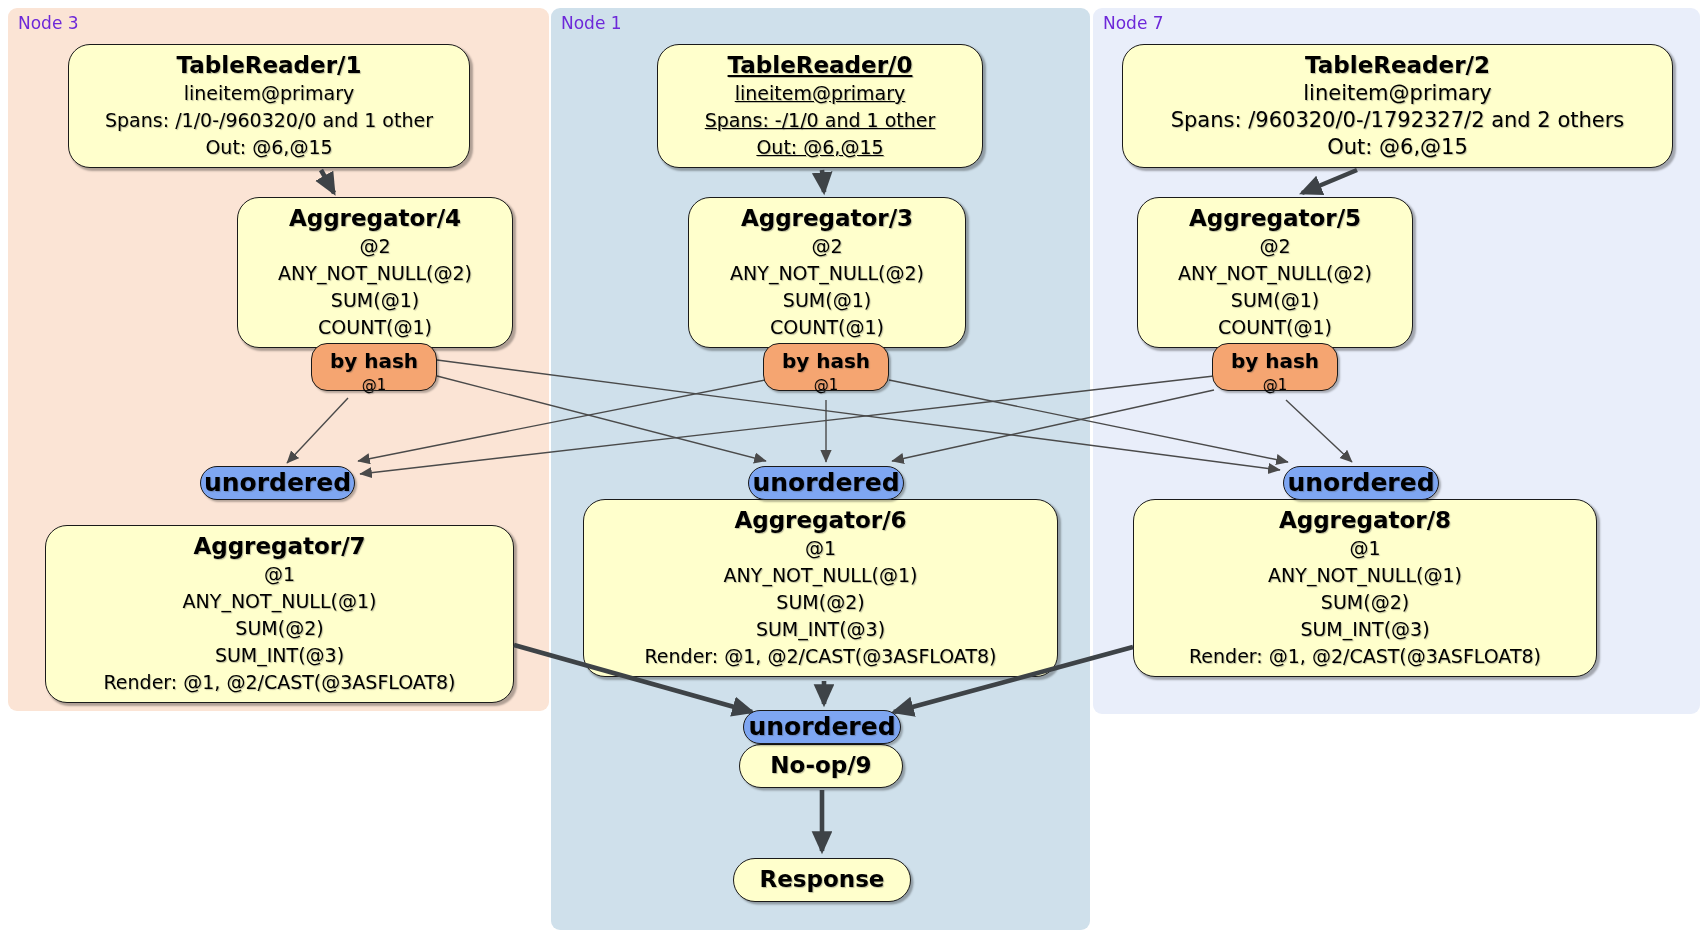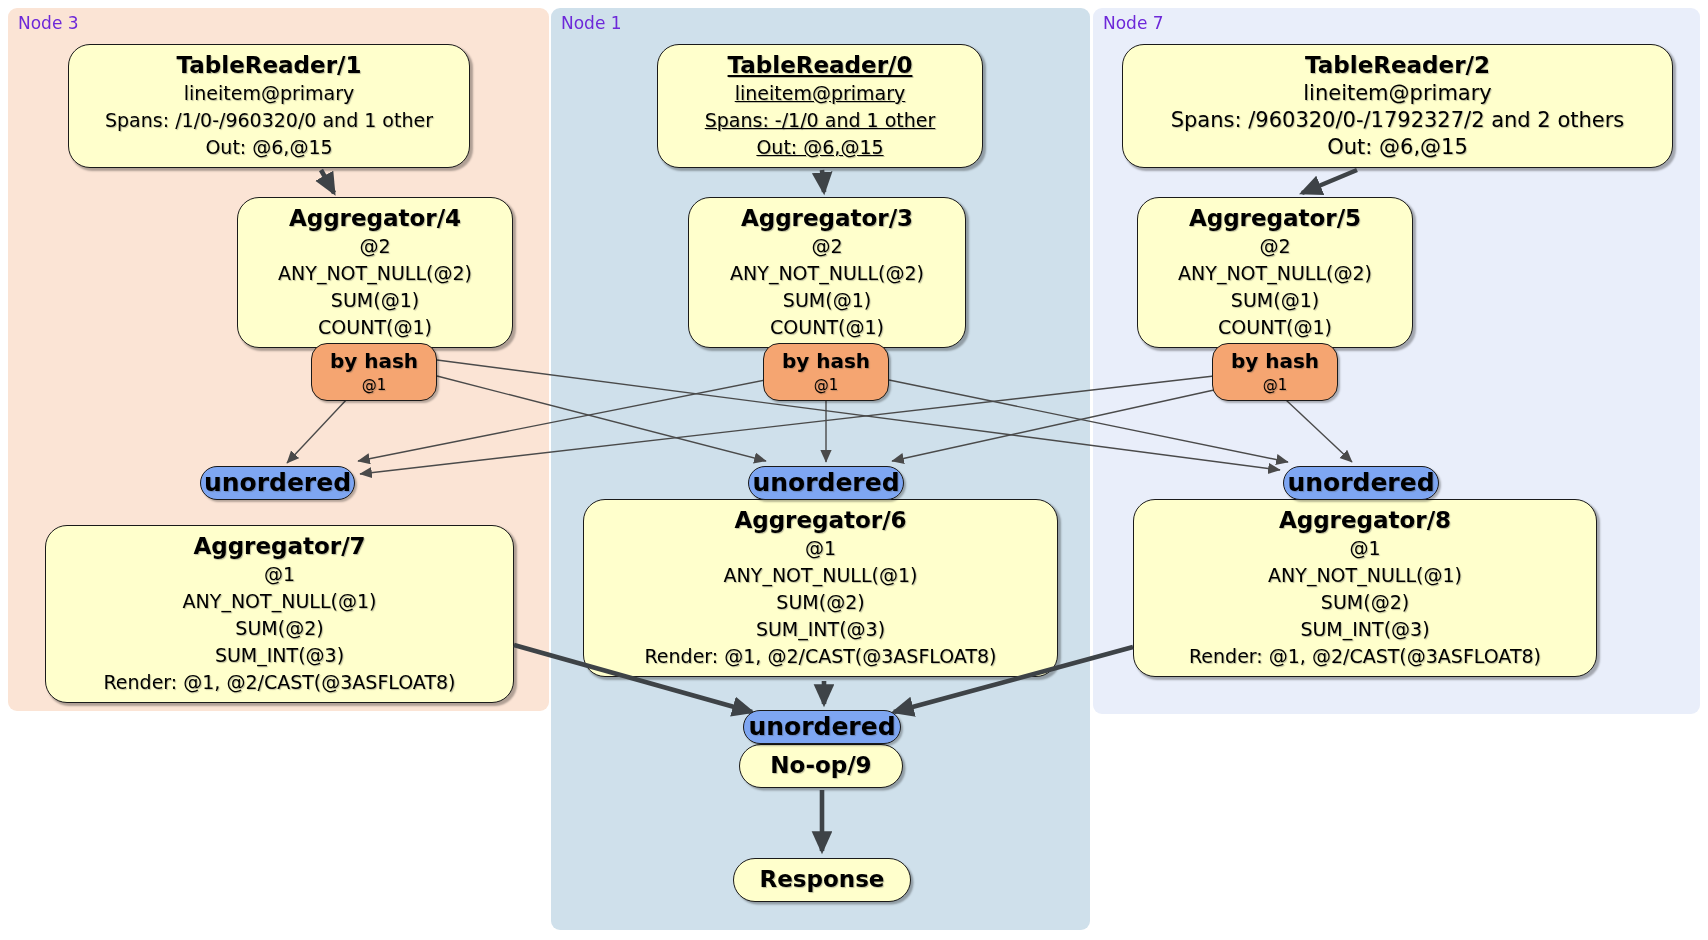--- a/index.html
+++ b/index.html
@@ -18,21 +18,21 @@
     background:#ffffcc;border:1.6px solid #1a1a1a;border-radius:22px;
     box-shadow:2.5px 2.5px 2px rgba(0,0,0,0.30);
     text-align:center;font-size:19px;line-height:27px;padding:6px 8px;
     text-shadow:1px 1px 1px rgba(70,70,70,0.35);
   }
   .pbox .ptitle{font-weight:bold;font-size:23px;line-height:29px;}
   .pbox.wide2{font-size:21px;}
   .pbox.title-only{padding:0 8px;}
   .pbox.title-only .ptitle{line-height:41px;}
   .router{
-    position:absolute;z-index:4;box-sizing:border-box;width:126px;height:58px;
+    position:absolute;z-index:4;box-sizing:border-box;width:126px;height:48px;
     background:#f5a571;border:1.6px solid #1a1a1a;border-radius:16px;
     box-shadow:2px 2px 2px rgba(0,0,0,0.28);text-align:center;
     text-shadow:1px 1px 1px rgba(70,70,70,0.3);
   }
   .router .rlabel{font-weight:bold;font-size:20px;line-height:27px;padding-top:4px;}
   .router .rdetail{font-size:15px;line-height:20px;}
   .sync{
     position:absolute;z-index:4;box-sizing:border-box;height:34px;
     background:#7ea6f2;border:1.6px solid #1a1a1a;border-radius:17px;
     box-shadow:2px 2px 2px rgba(0,0,0,0.28);

